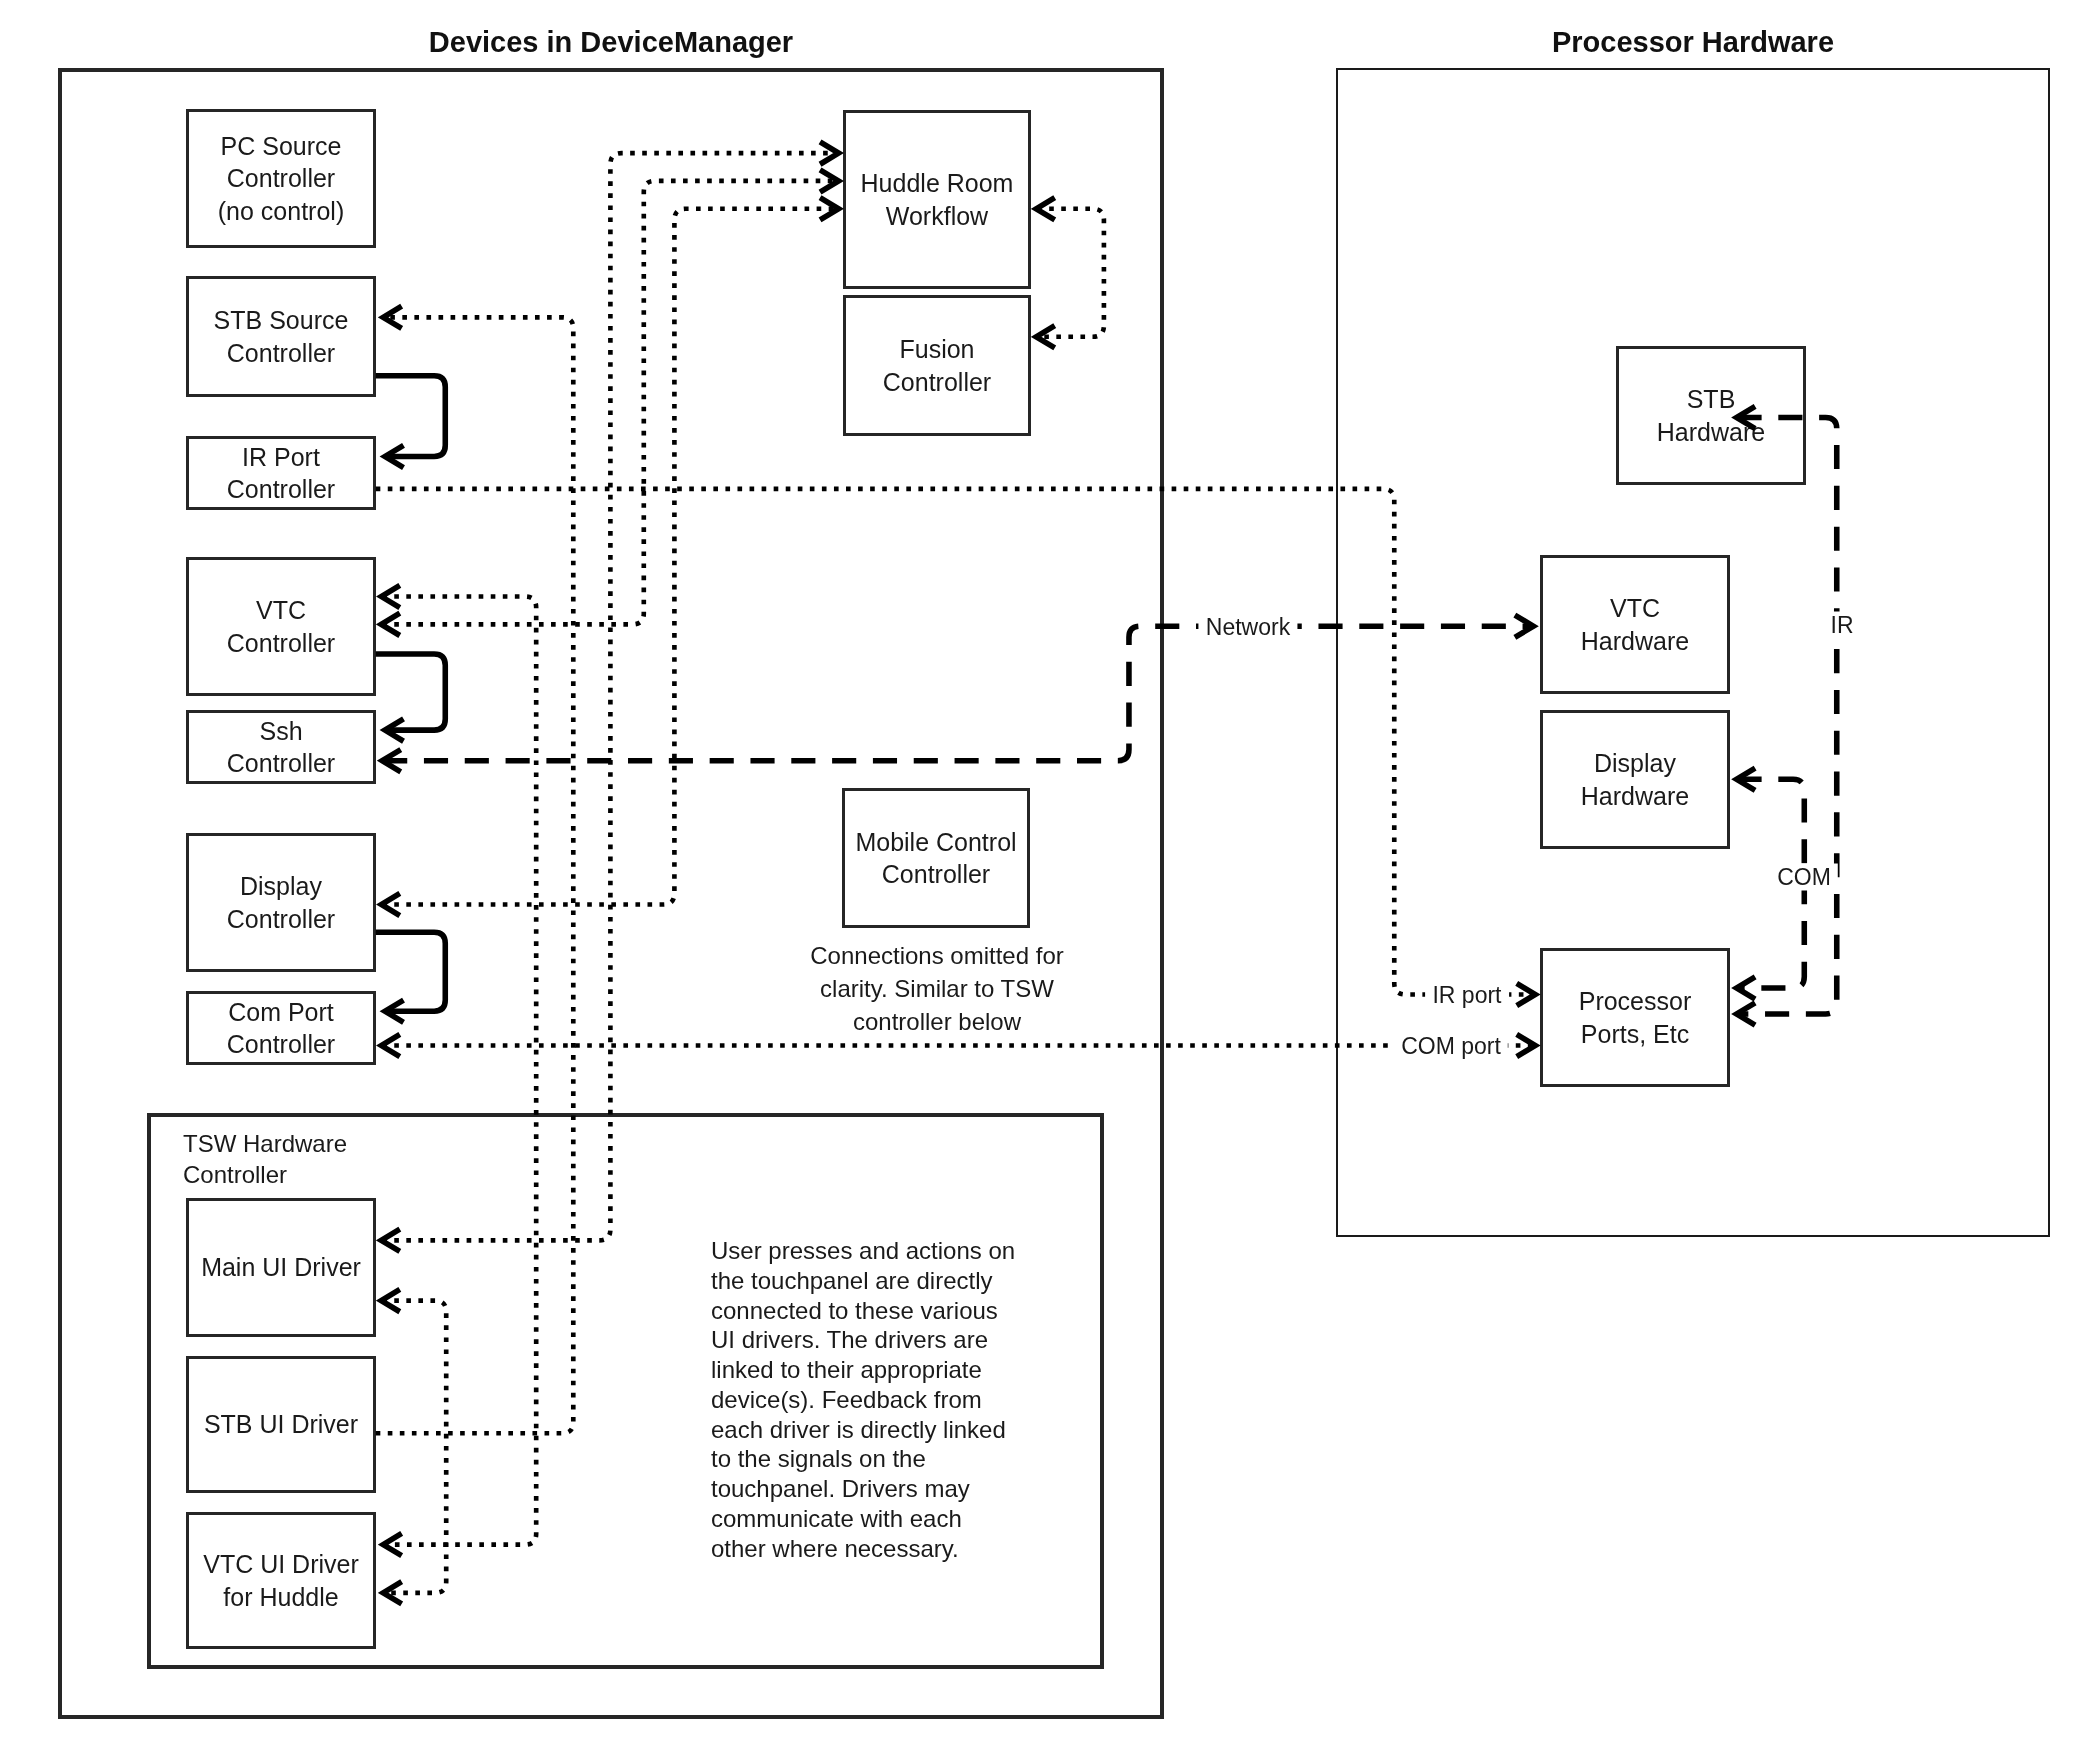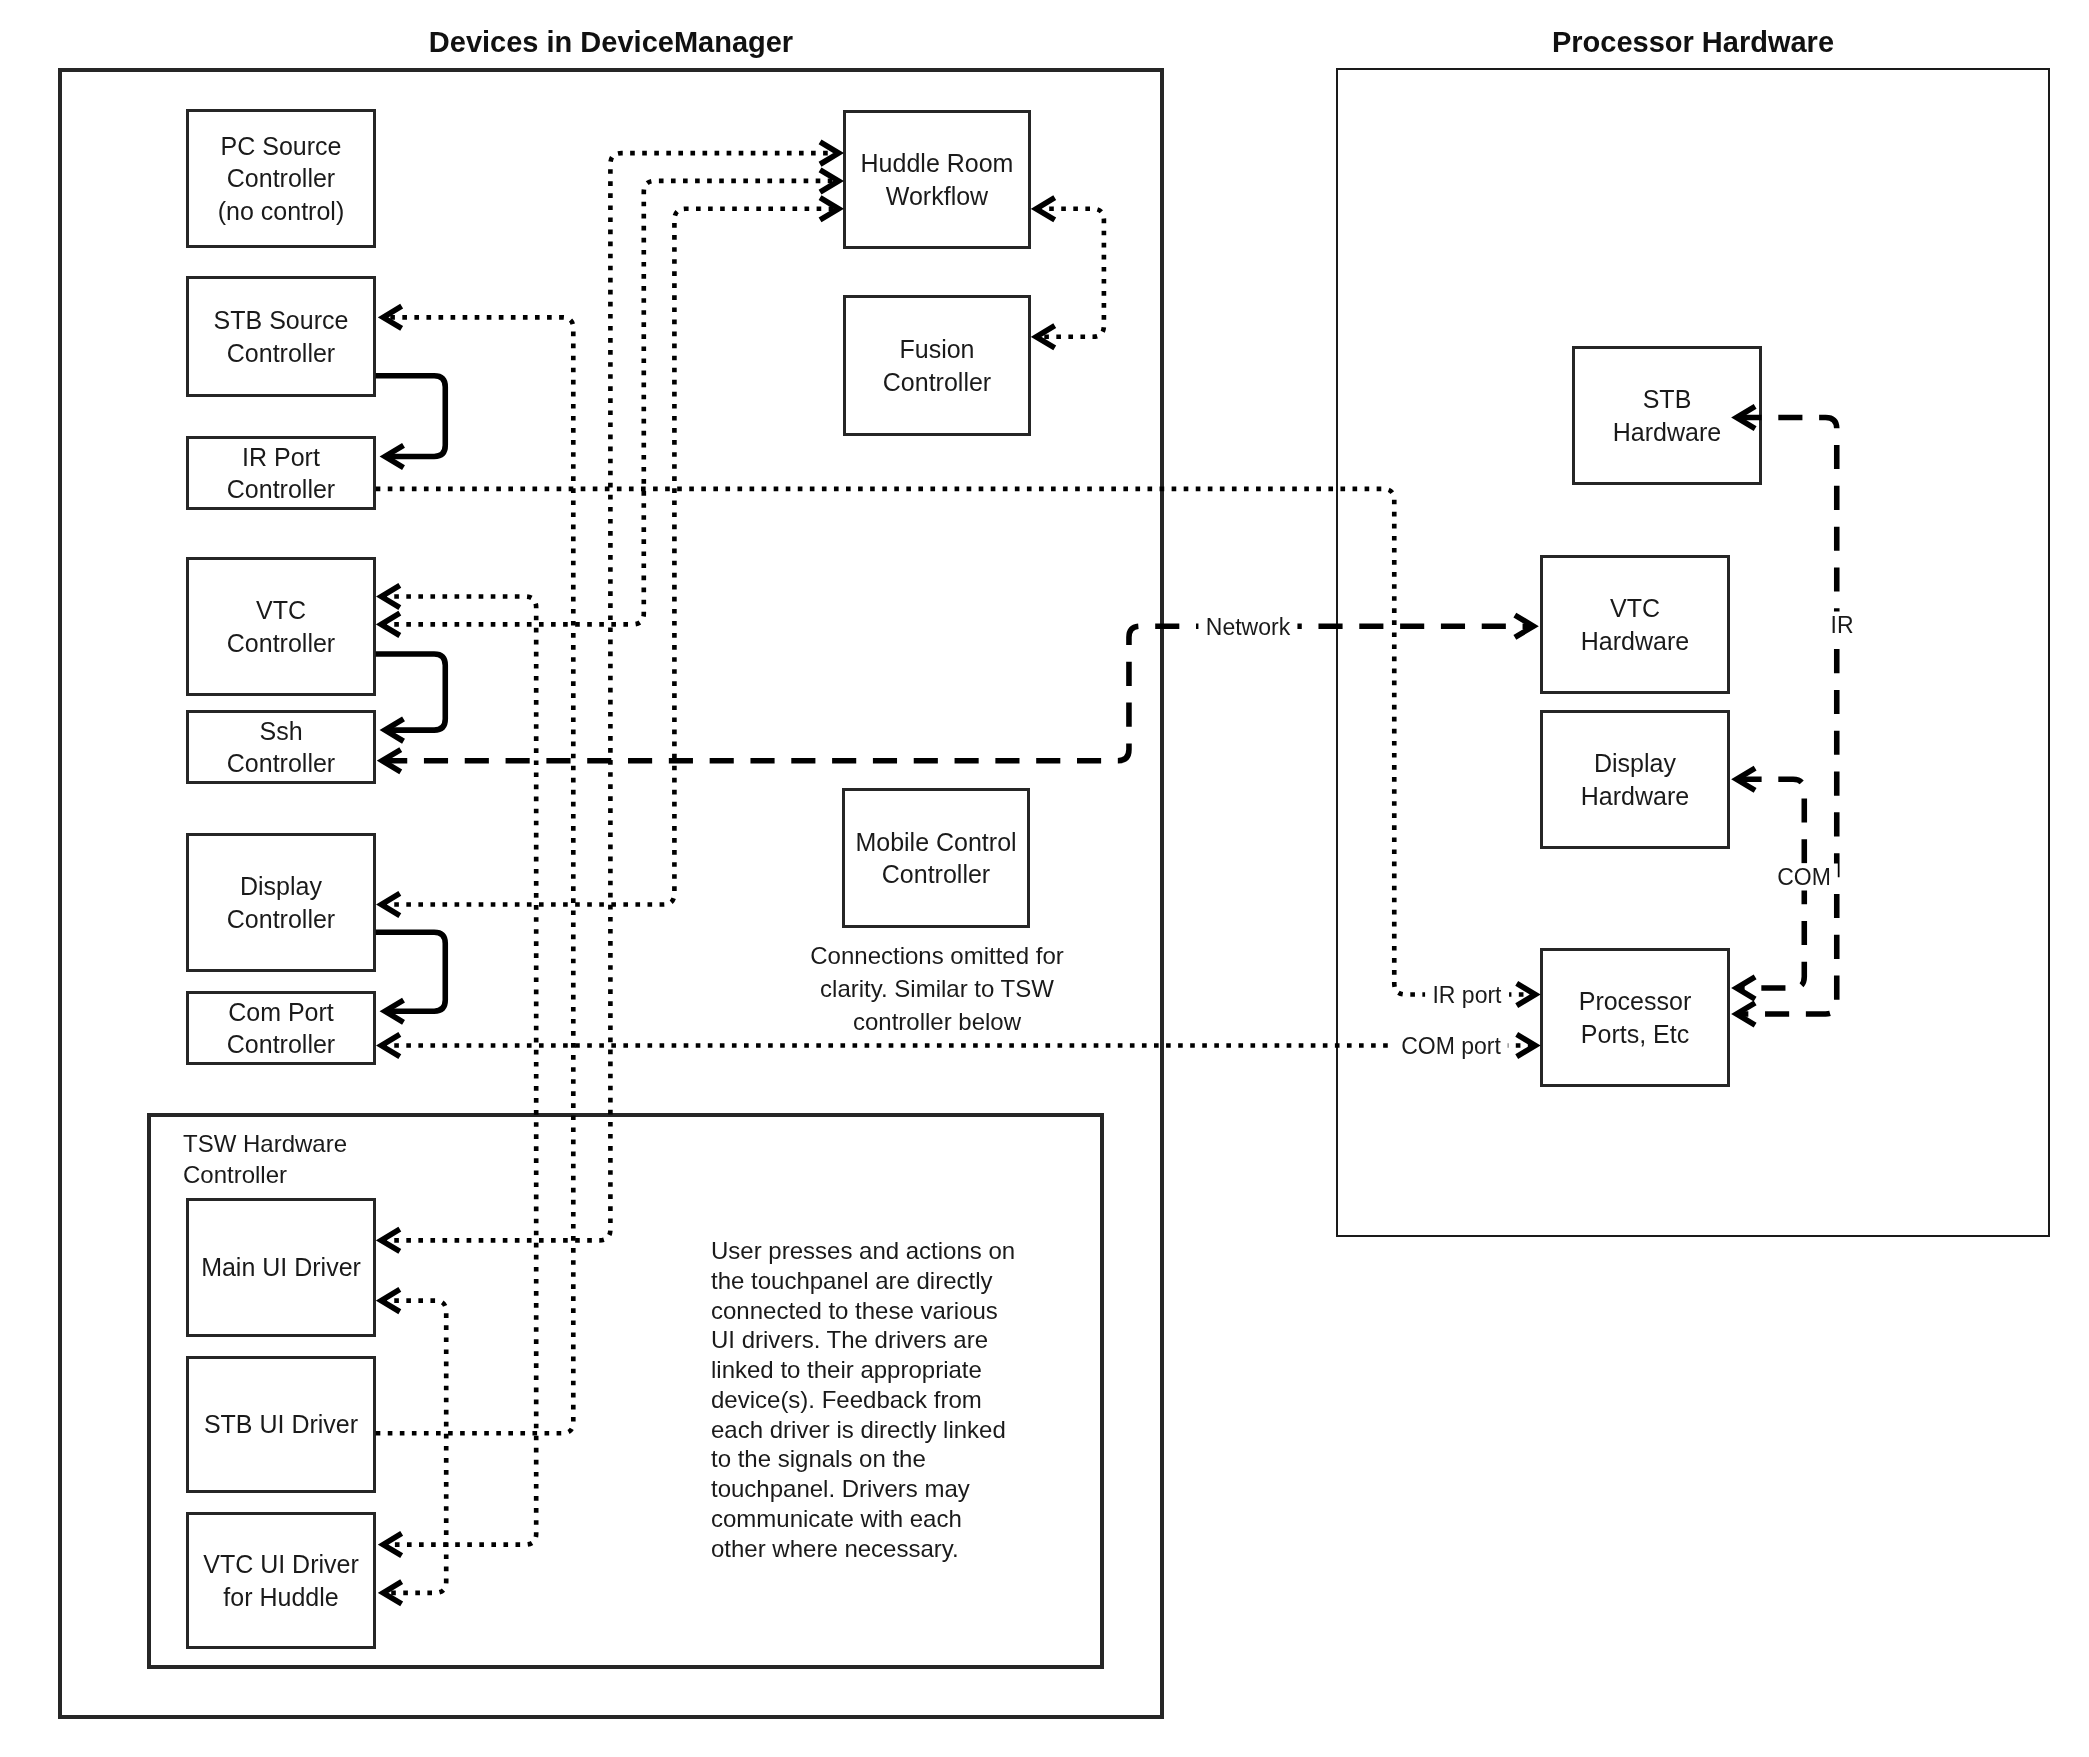--- a/index.html
+++ b/index.html
@@ -47,21 +47,21 @@
 Controller</div>
   <div class="box" style="left:186px;top:557px;width:190px;height:139px;">VTC
 Controller</div>
   <div class="box" style="left:186px;top:710px;width:190px;height:74px;">Ssh
 Controller</div>
   <div class="box" style="left:186px;top:833px;width:190px;height:139px;">Display
 Controller</div>
   <div class="box" style="left:186px;top:991px;width:190px;height:74px;">Com Port
 Controller</div>
 
-  <div class="box" style="left:843px;top:110px;width:188px;height:139px;">Huddle Room
+  <div class="box" style="left:843px;top:110px;width:188px;height:179px;">Huddle Room
 Workflow</div>
   <div class="box" style="left:843px;top:295px;width:188px;height:141px;">Fusion
 Controller</div>
   <div class="box" style="left:842px;top:788px;width:188px;height:140px;">Mobile Control
 Controller</div>
   <div class="notetext" style="left:793px;top:939px;width:288px;">Connections omitted for
 clarity. Similar to TSW
 controller below</div>
 
   <div class="box" style="left:186px;top:1198px;width:190px;height:139px;">Main UI Driver</div>
@@ -73,21 +73,21 @@
 connected to these various
 UI drivers.  The drivers are
 linked to their appropriate
 device(s). Feedback from
 each driver is directly linked
 to the signals on the
 touchpanel. Drivers may
 communicate with each
 other where necessary.</div>
 
-  <div class="box" style="left:1572px;top:346px;width:190px;height:139px;">STB
+  <div class="box" style="left:1616px;top:346px;width:190px;height:139px;">STB
 Hardware</div>
   <div class="box" style="left:1540px;top:555px;width:190px;height:139px;">VTC
 Hardware</div>
   <div class="box" style="left:1540px;top:710px;width:190px;height:139px;">Display
 Hardware</div>
   <div class="box" style="left:1540px;top:948px;width:190px;height:139px;">Processor
 Ports, Etc</div>
 
   <svg class="wires" viewBox="0 0 2253 1895" xmlns="http://www.w3.org/2000/svg">
     <defs>

